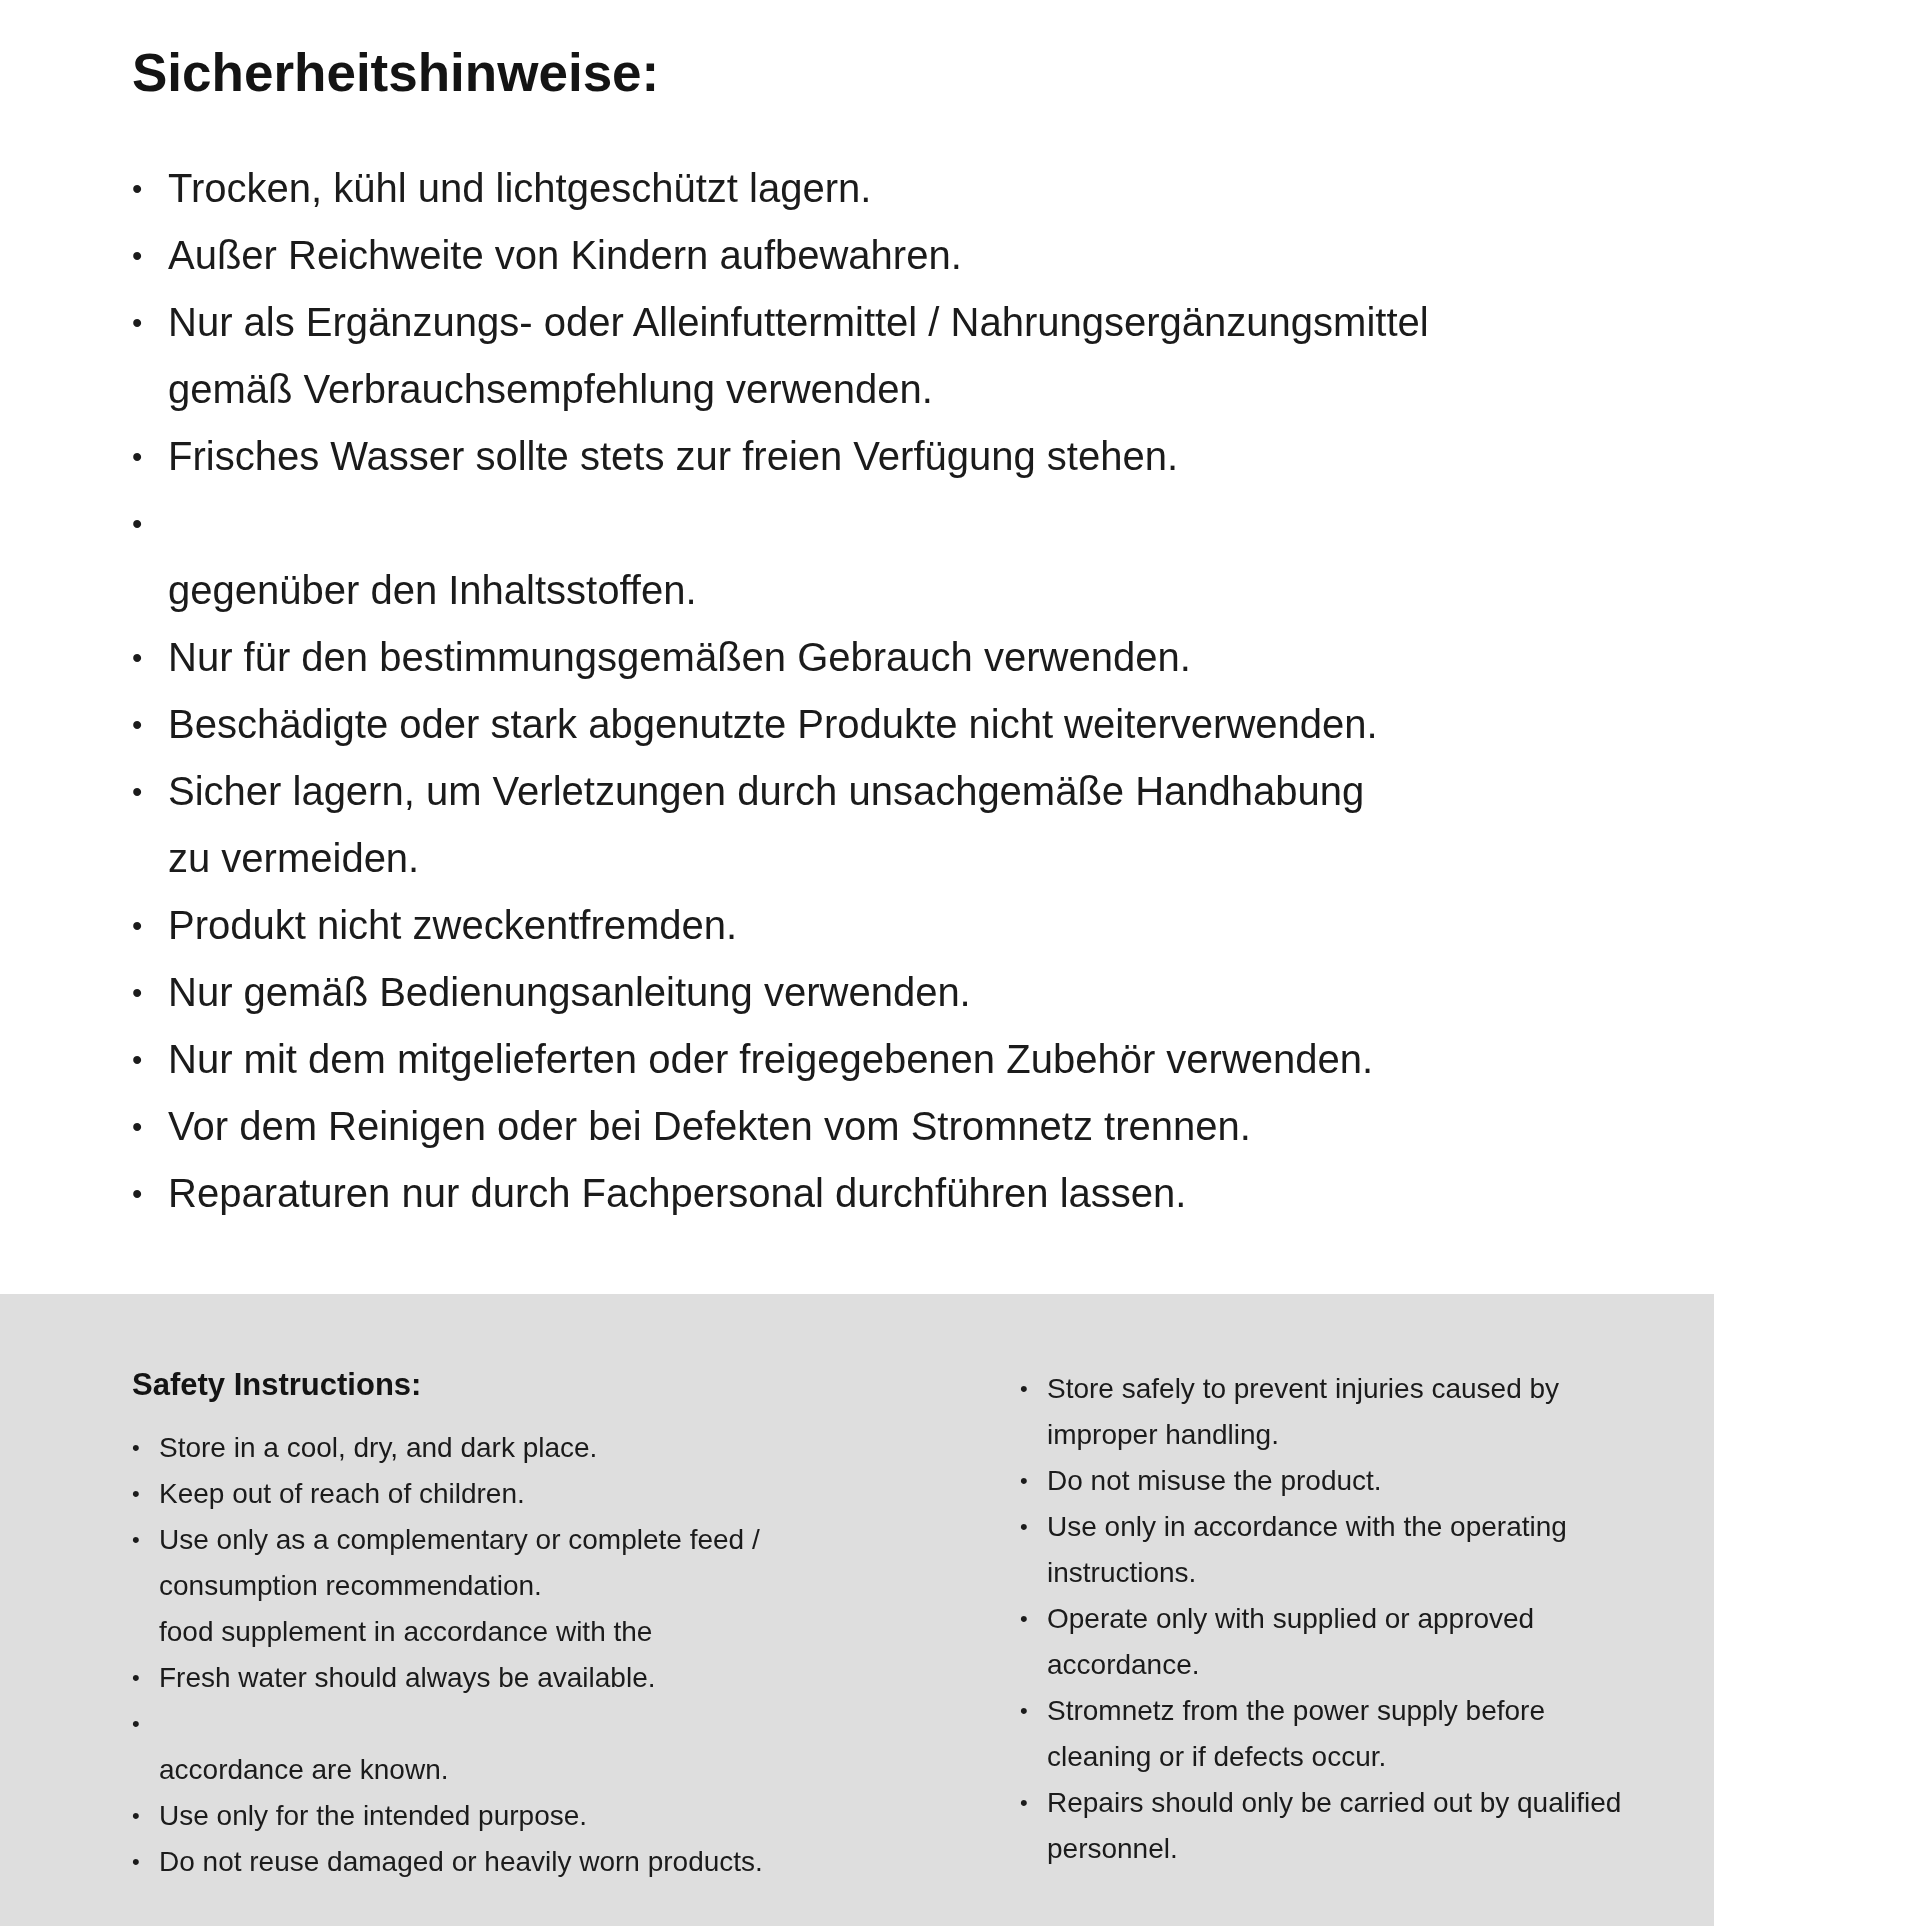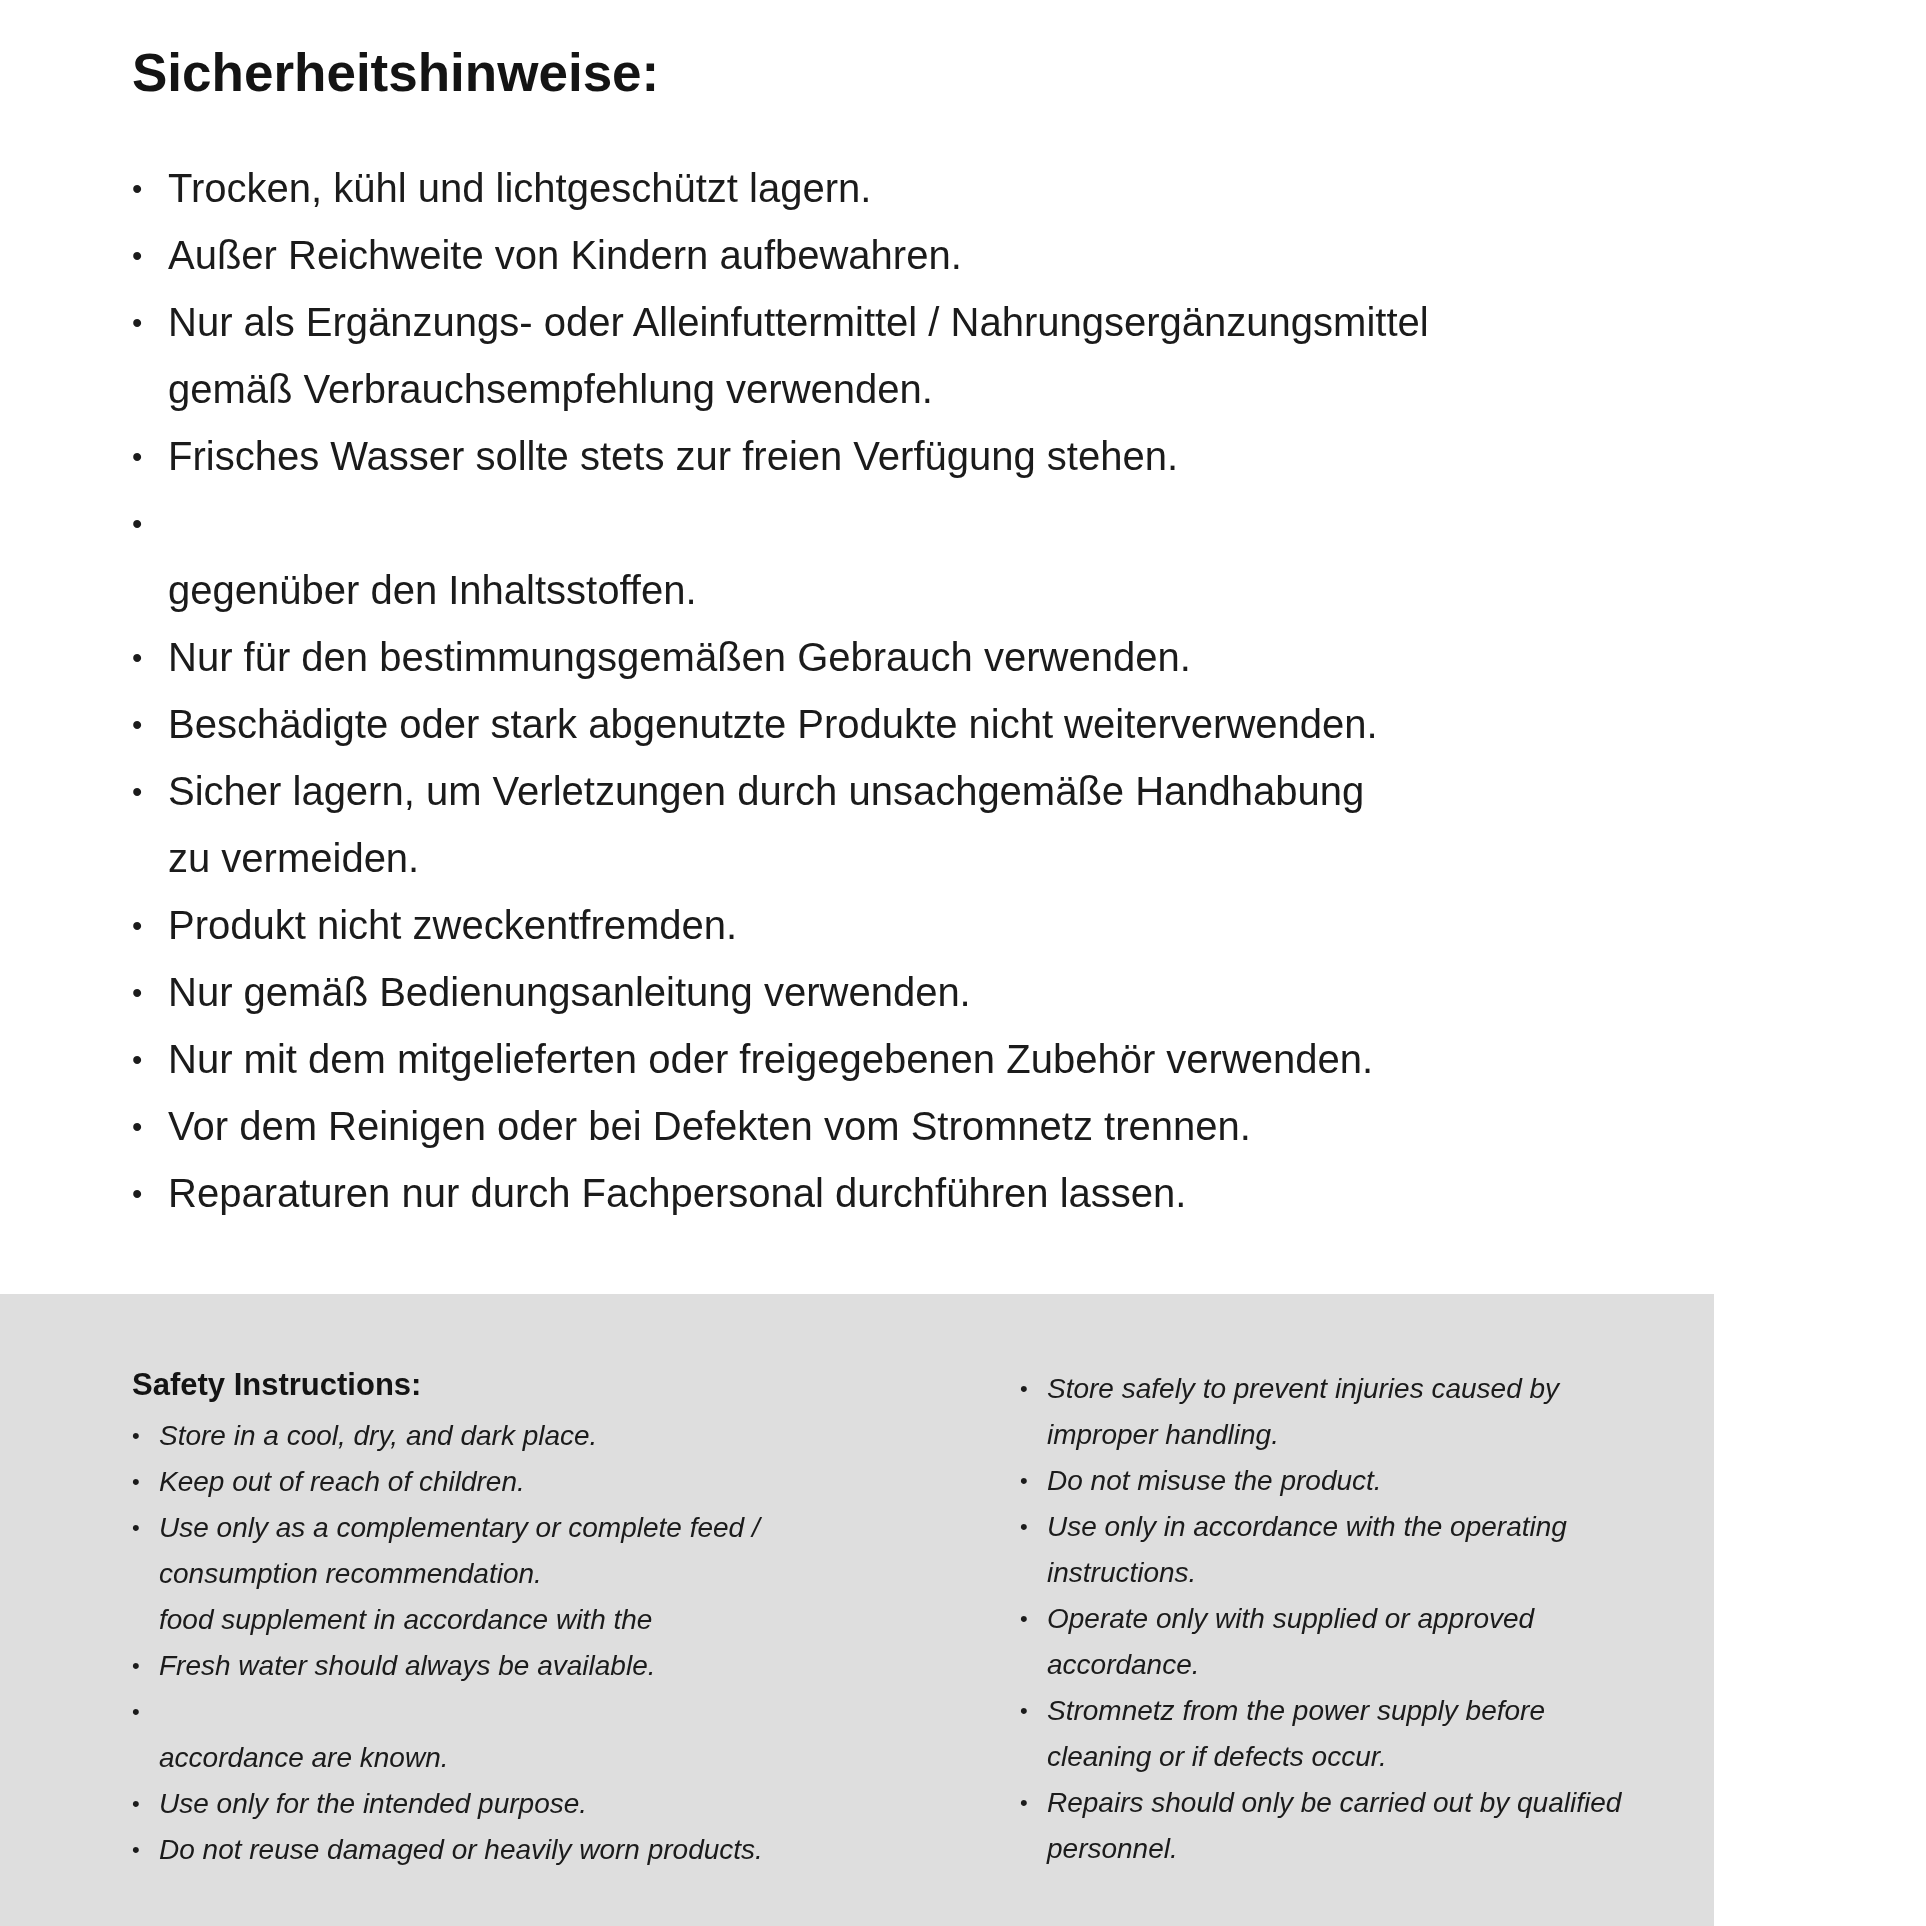--- a/index.html
+++ b/index.html
@@ -34,29 +34,29 @@
     top: 1294px; bottom: 0;
     background: #dedede;
     box-sizing: border-box;
     padding: 72px 35px 0 132px;
     display: flex;
     gap: 18px;
   }
   .col-left  { flex: 0 0 870px; min-width: 0; }
   .col-right { flex: 1; min-width: 0; }
   .en-title {
-    margin: 0 0 8px 0;
+    margin: 0 0 20px 0;
     font-size: 31px;
     line-height: 1.25;
     font-weight: 700;
     color: #141414;
   }
   .en-list .line { display: flex; font-size: 28px; line-height: 46px; }
   .en-list .marker { flex: 0 0 27px; font-size: 22px; line-height: 46px; }
-  .en-list .text { white-space: nowrap; font-style: italic; }
+  .en-list .text { white-space: nowrap; }
 </style>
 </head>
 <body>
 
 <div class="canvas">
 
   <section class="de-section">
     <h1 class="de-title">Sicherheitshinweise:</h1>
     <div class="de-list" id="de-list">
         <div class="line">

